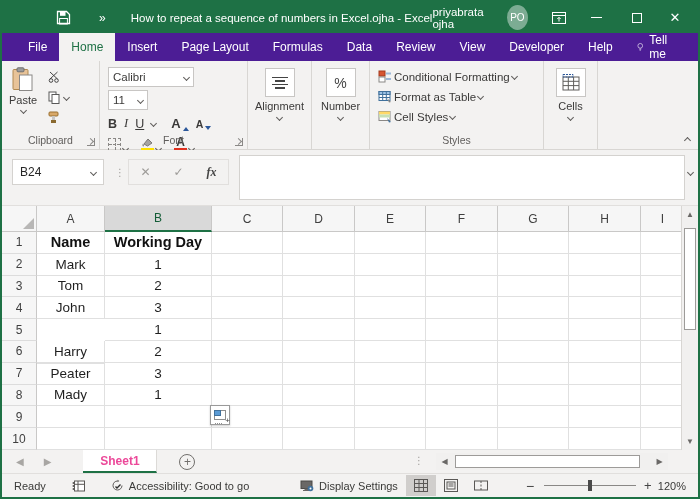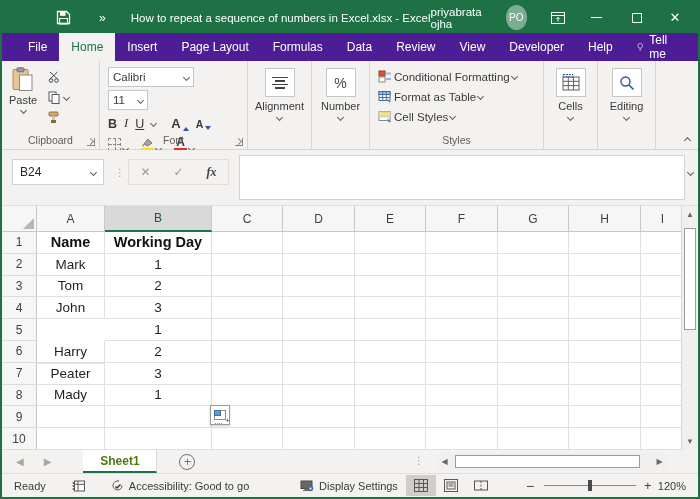--- a/index.html
+++ b/index.html
@@ -98,21 +98,21 @@
   .vthumb{ position:absolute; left:2px; right:2px; top:22px; height:102px; background:#fff; border:1px solid #9d9b99; }
   .autofill{ position:absolute; left:208px; top:199px; width:20px; height:20px; background:#fff; border:1px solid #9a9a9a; box-shadow:0 1px 2px rgba(0,0,0,.2); display:flex; align-items:center; justify-content:center; }
   .af-inner{ position:relative; width:12px; height:10px; border:1px solid #8f8f8f; background:#fff; }
   .af-blue{ position:absolute; left:-1px; top:-1px; width:7px; height:6px; background:#5b9bd5; border:1px solid #41719c; }
   .af-plus{ position:absolute; right:-5px; bottom:-6px; font-size:8px; color:#444; }
   .af-dots{ position:absolute; left:0; bottom:-5px; width:7px; border-bottom:1px dotted #8f8f8f; }
 
   
   .sheetbar{ height:24px; background:#f3f2f1; border-bottom:1px solid #e1dfdd; display:flex; align-items:stretch; position:relative; font-size:12px; }
   .snav{ display:flex; align-items:center; gap:20px; margin-left:14px; color:#a8a6a3; font-size:10px; }
-  .sheettab{ margin-left:32px; width:74px; background:#fff; color:#4d7c0f; font-weight:bold; display:flex; align-items:center; justify-content:center; border-bottom:2px solid #1e7145; border-right:1px solid #dcdad7; }
+  .sheettab{ margin-left:32px; width:74px; background:#fff; color:#ec4899; font-weight:bold; display:flex; align-items:center; justify-content:center; border-bottom:2px solid #1e7145; border-right:1px solid #dcdad7; }
   .addsheet{ margin-left:22px; align-self:center; width:16px; height:16px; border-radius:50%; border:1px solid #716f6c; color:#716f6c; display:flex; align-items:center; justify-content:center; font-size:12px; line-height:1; }
   .sdots{ position:absolute; left:412px; top:5px; color:#a19f9c; font-size:10px; }
   .hscroll{ position:absolute; left:434px; right:30px; top:3px; height:17px; display:flex; align-items:center; }
   .harr{ width:17px; height:17px; display:flex; align-items:center; justify-content:center; color:#6a6866; font-size:8px; background:#f1f0ef; }
   .htrack{ flex:1; height:17px; background:#f1f0ef; position:relative; }
   .hthumb{ position:absolute; left:2px; top:2px; bottom:2px; width:185px; background:#fff; border:1px solid #9d9b99; }
 
   
   .statusbar{ height:23px; background:#f3f2f1; display:flex; align-items:center; font-size:11px; color:#3a3a38; position:relative; }
   .sb-ready{ margin-left:12px; }
@@ -137,21 +137,21 @@
 
   <div class="titlebar">
     <span class="qat-save">
       <svg width="15" height="15" viewBox="0 0 15 15">
           <path d="M1.5 1.5h9l3 3v9h-12z" fill="none" stroke="#fff" stroke-width="1.3"></path>
           <rect x="4" y="1.8" width="5.5" height="4" fill="#fff"></rect>
           <rect x="3.6" y="8.5" width="7.8" height="5.5" fill="none" stroke="#fff"></rect>
         </svg>
     </span>
     <span class="qat-more">»</span>
-    <span class="doc-title">How to repeat a sequence of numbers in Excel.xlsx - Excel</span>
+    <span class="doc-title">How to repeat a sequence of numbers in Excel.ojha - Excel</span>
     <span class="tb-user">priyabrata ojha</span>
     <span class="tb-avatar">PO</span>
     <span class="tb-btn tb-ribbonopts">
       <svg width="14" height="12" viewBox="0 0 14 12">
           <rect x="0.5" y="0.5" width="13" height="11" fill="none" stroke="#fff"></rect>
           <line x1="0.5" y1="3.5" x2="13.5" y2="3.5" stroke="#fff"></line>
           <path d="M7 9.5 L7 5.5 M5.3 7 L7 5.3 L8.7 7" fill="none" stroke="#fff"></path>
         </svg>
     </span>
     <span class="tb-btn tb-min">
@@ -359,32 +359,20 @@
               <line x1="6.3" y1="3" x2="6.3" y2="16" stroke="#605e5c"></line>
               <line x1="11.6" y1="3" x2="11.6" y2="16" stroke="#605e5c"></line>
               <rect x="1" y="0.5" width="10" height="2.5" fill="none" stroke="#2b579a" stroke-dasharray="2 1"></rect>
             </svg>
         </span>
         <span>Cells</span>
         <span class="chev"></span>
       </div>
     </div>
 
-    <div class="rgroup g-edit">
-      <div class="bigbtn">
-        <span class="iconbox">
-          <svg width="16" height="16" viewBox="0 0 16 16">
-              <circle cx="6.5" cy="6.5" r="4.5" fill="none" stroke="#2b579a" stroke-width="1.4"></circle>
-              <line x1="10" y1="10" x2="14.5" y2="14.5" stroke="#2b579a" stroke-width="1.6"></line>
-            </svg>
-        </span>
-        <span>Editing</span>
-        <span class="chev"></span>
-      </div>
-    </div>
 
     <span class="chev up collapse-chev"></span>
   </div>
 
   <div class="formularow">
     <div class="namebox">
       <span>B24</span>
       <span class="chev"></span>
     </div>
     <span class="fdots">⋮</span>

